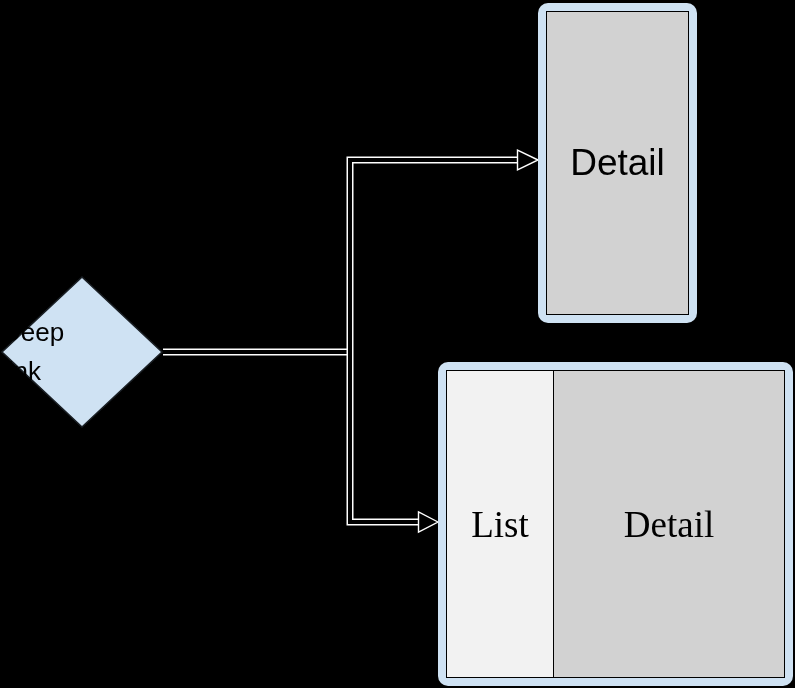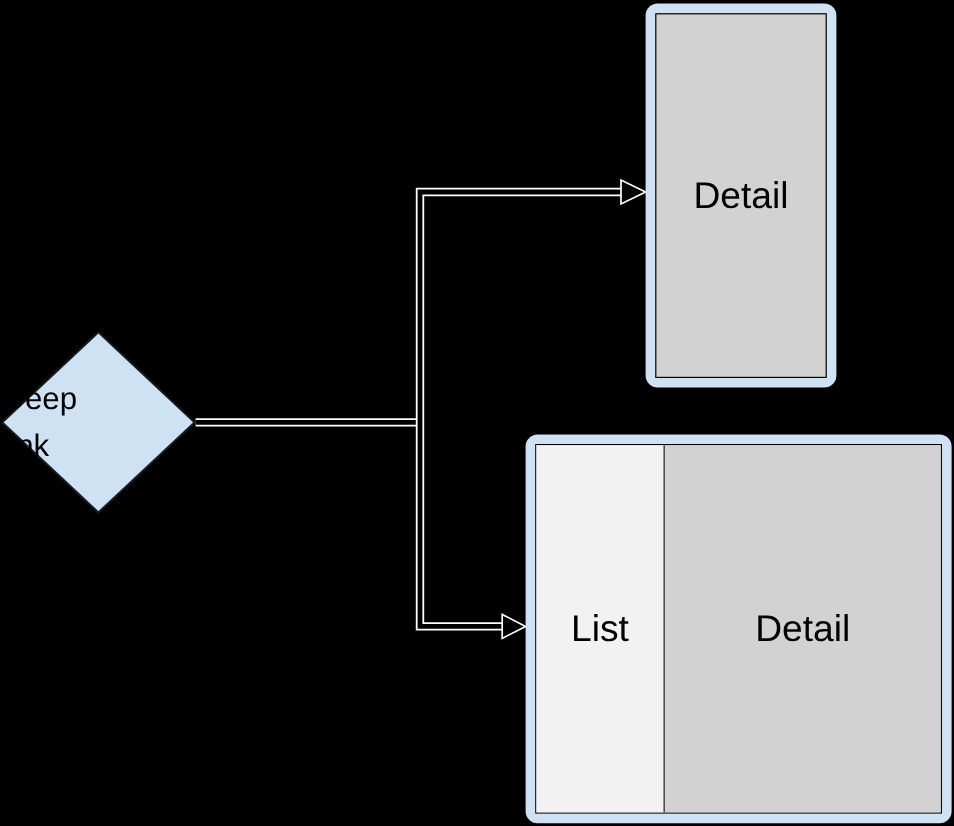--- a/index.html
+++ b/index.html
@@ -80,38 +80,39 @@
     width: 355px;
     height: 324px;
     border-radius: 10px;
     background: var(--frame-fill, #cfe2f3);
   }
   .tablet-inner {
     position: absolute;
     inset: 8px;
     border: 1px solid var(--panel-stroke, #000);
     display: flex;
+    font-family: Liberation Serif, serif;
   }
   .list-pane {
     width: 106px;
     background: var(--panel-light, #f2f2f2);
     border-right: 1px solid var(--panel-stroke, #000);
     display: flex;
     align-items: center;
     justify-content: center;
   }
   .detail-pane {
     flex: 1;
     background: var(--panel-gray, #d2d2d2);
     display: flex;
     align-items: center;
     justify-content: center;
   }
   .panel-label {
-    font-size: 31px;
+    font-size: 37px;
     color: var(--text, #000);
   }
 </style>
 </head>
 <body>
 
 <div id="stage">
 
   <svg id="connector-layer" width="795" height="688" viewBox="0 0 795 688">
 

